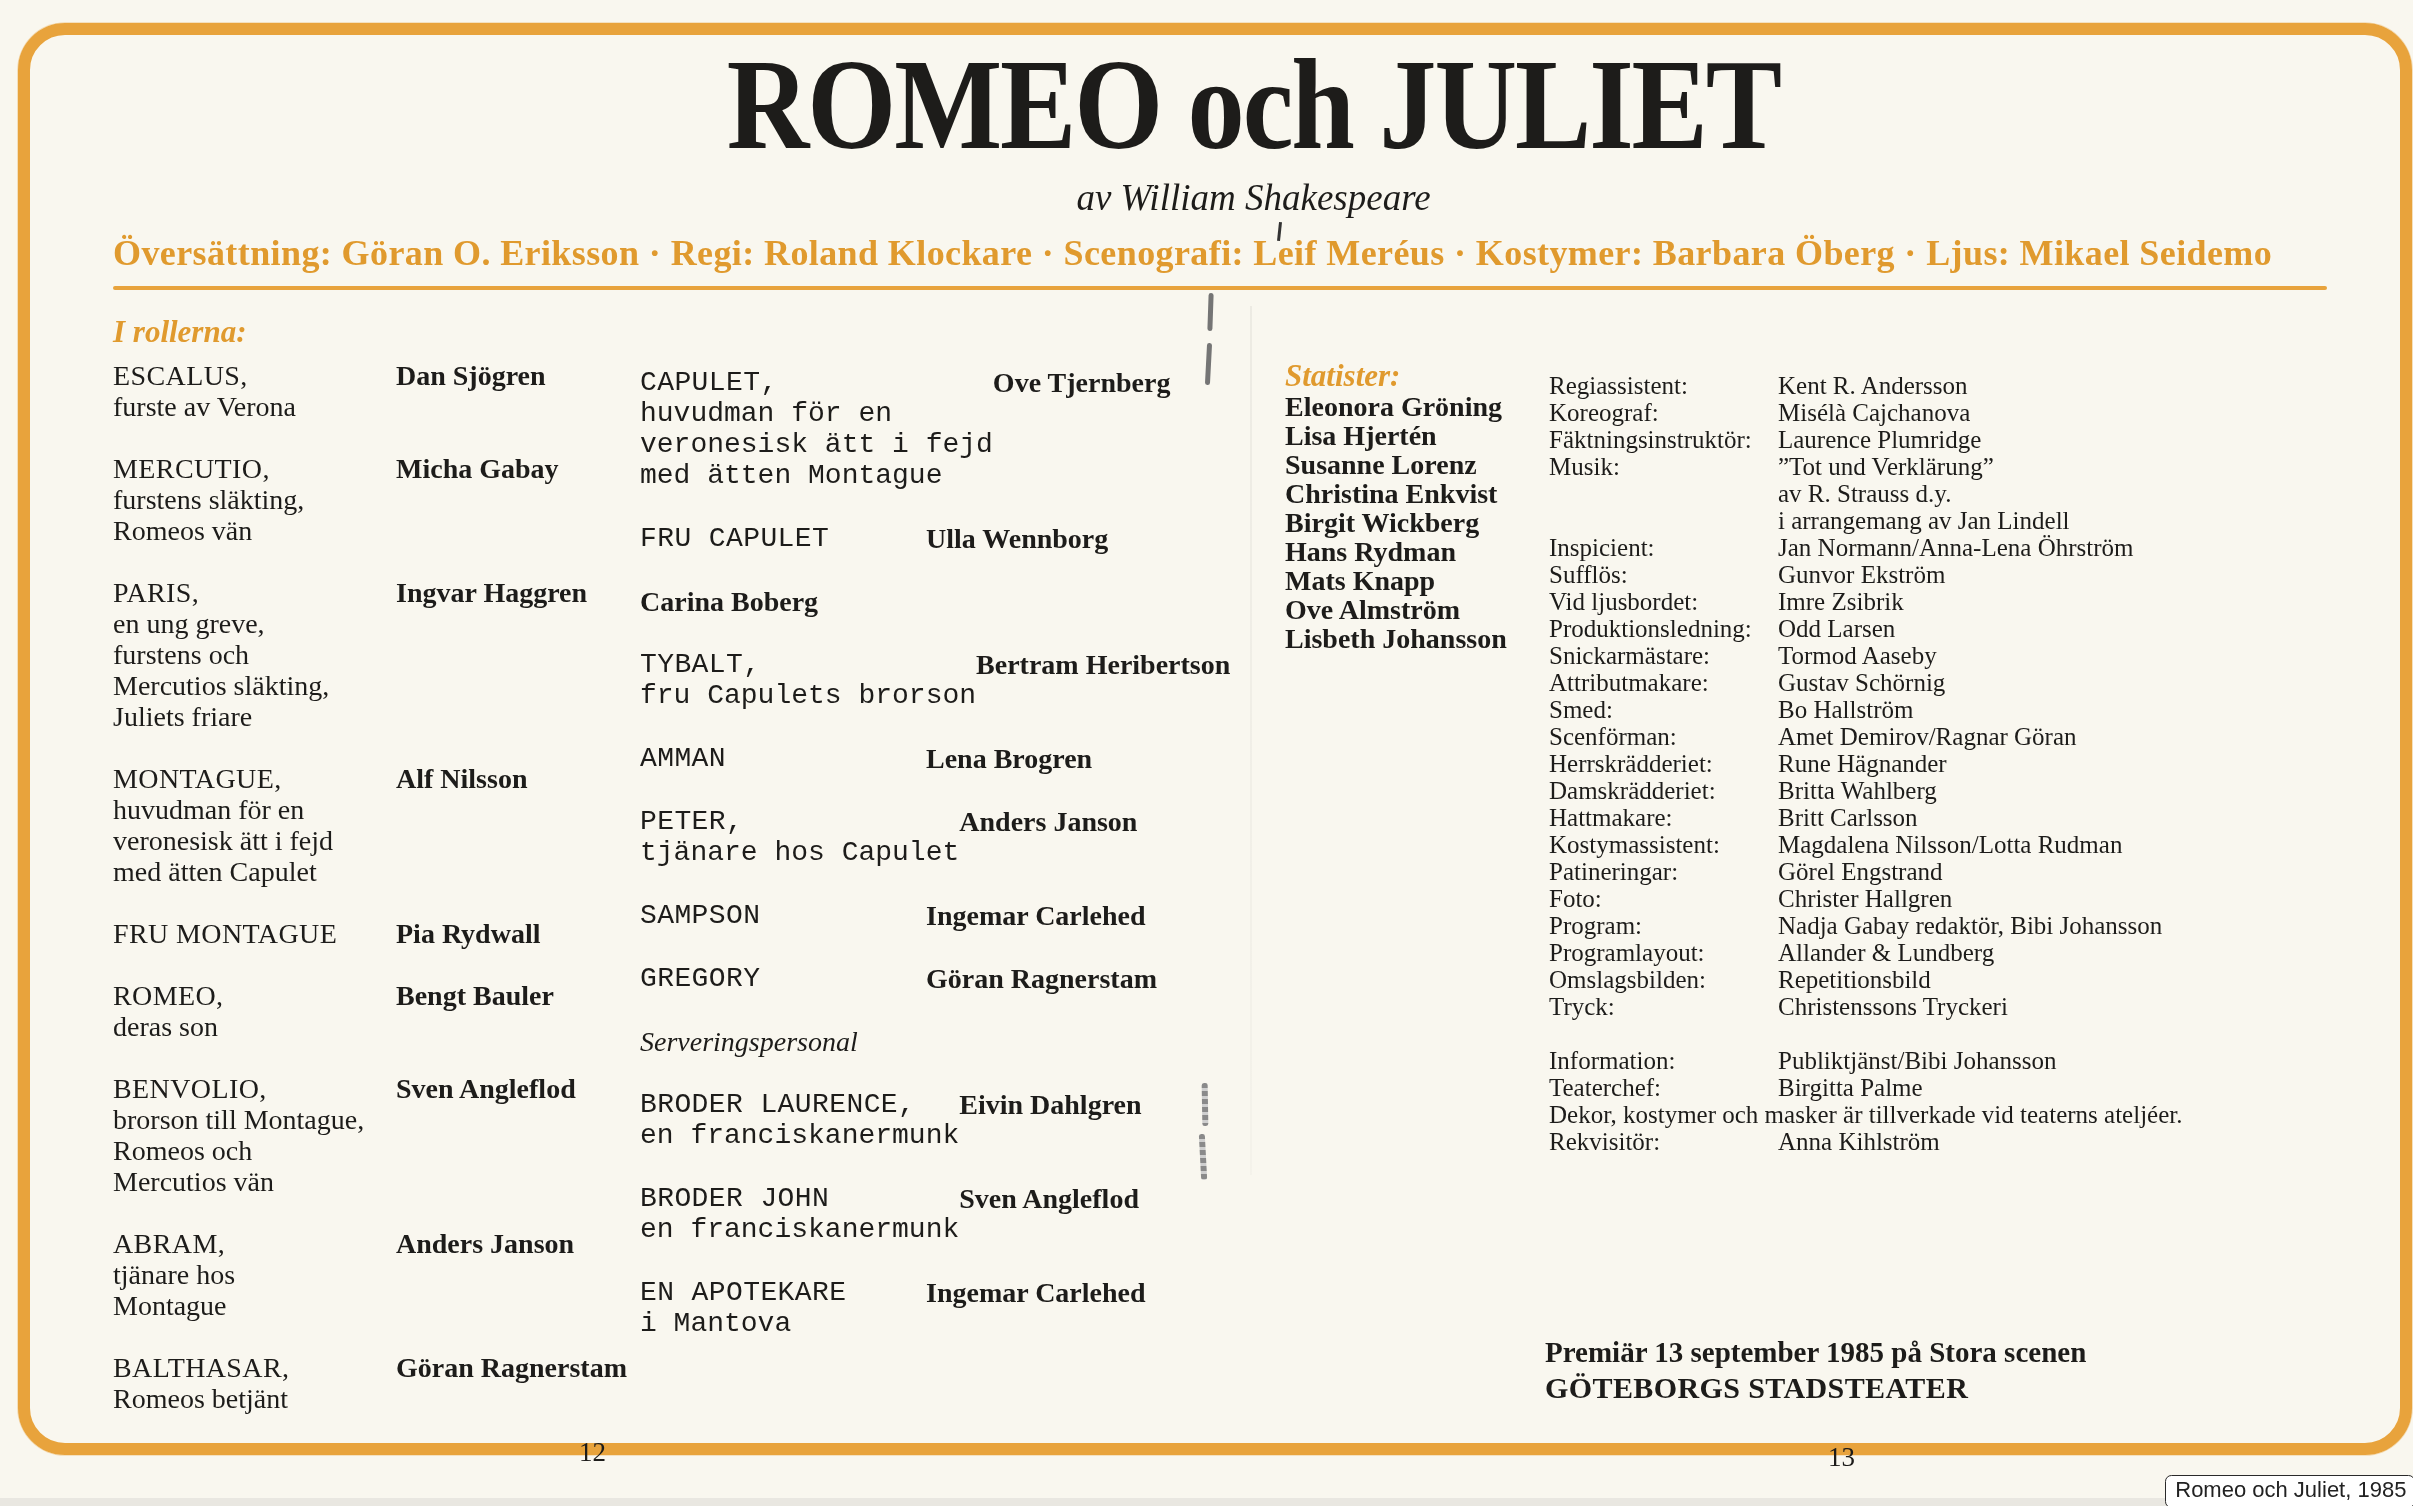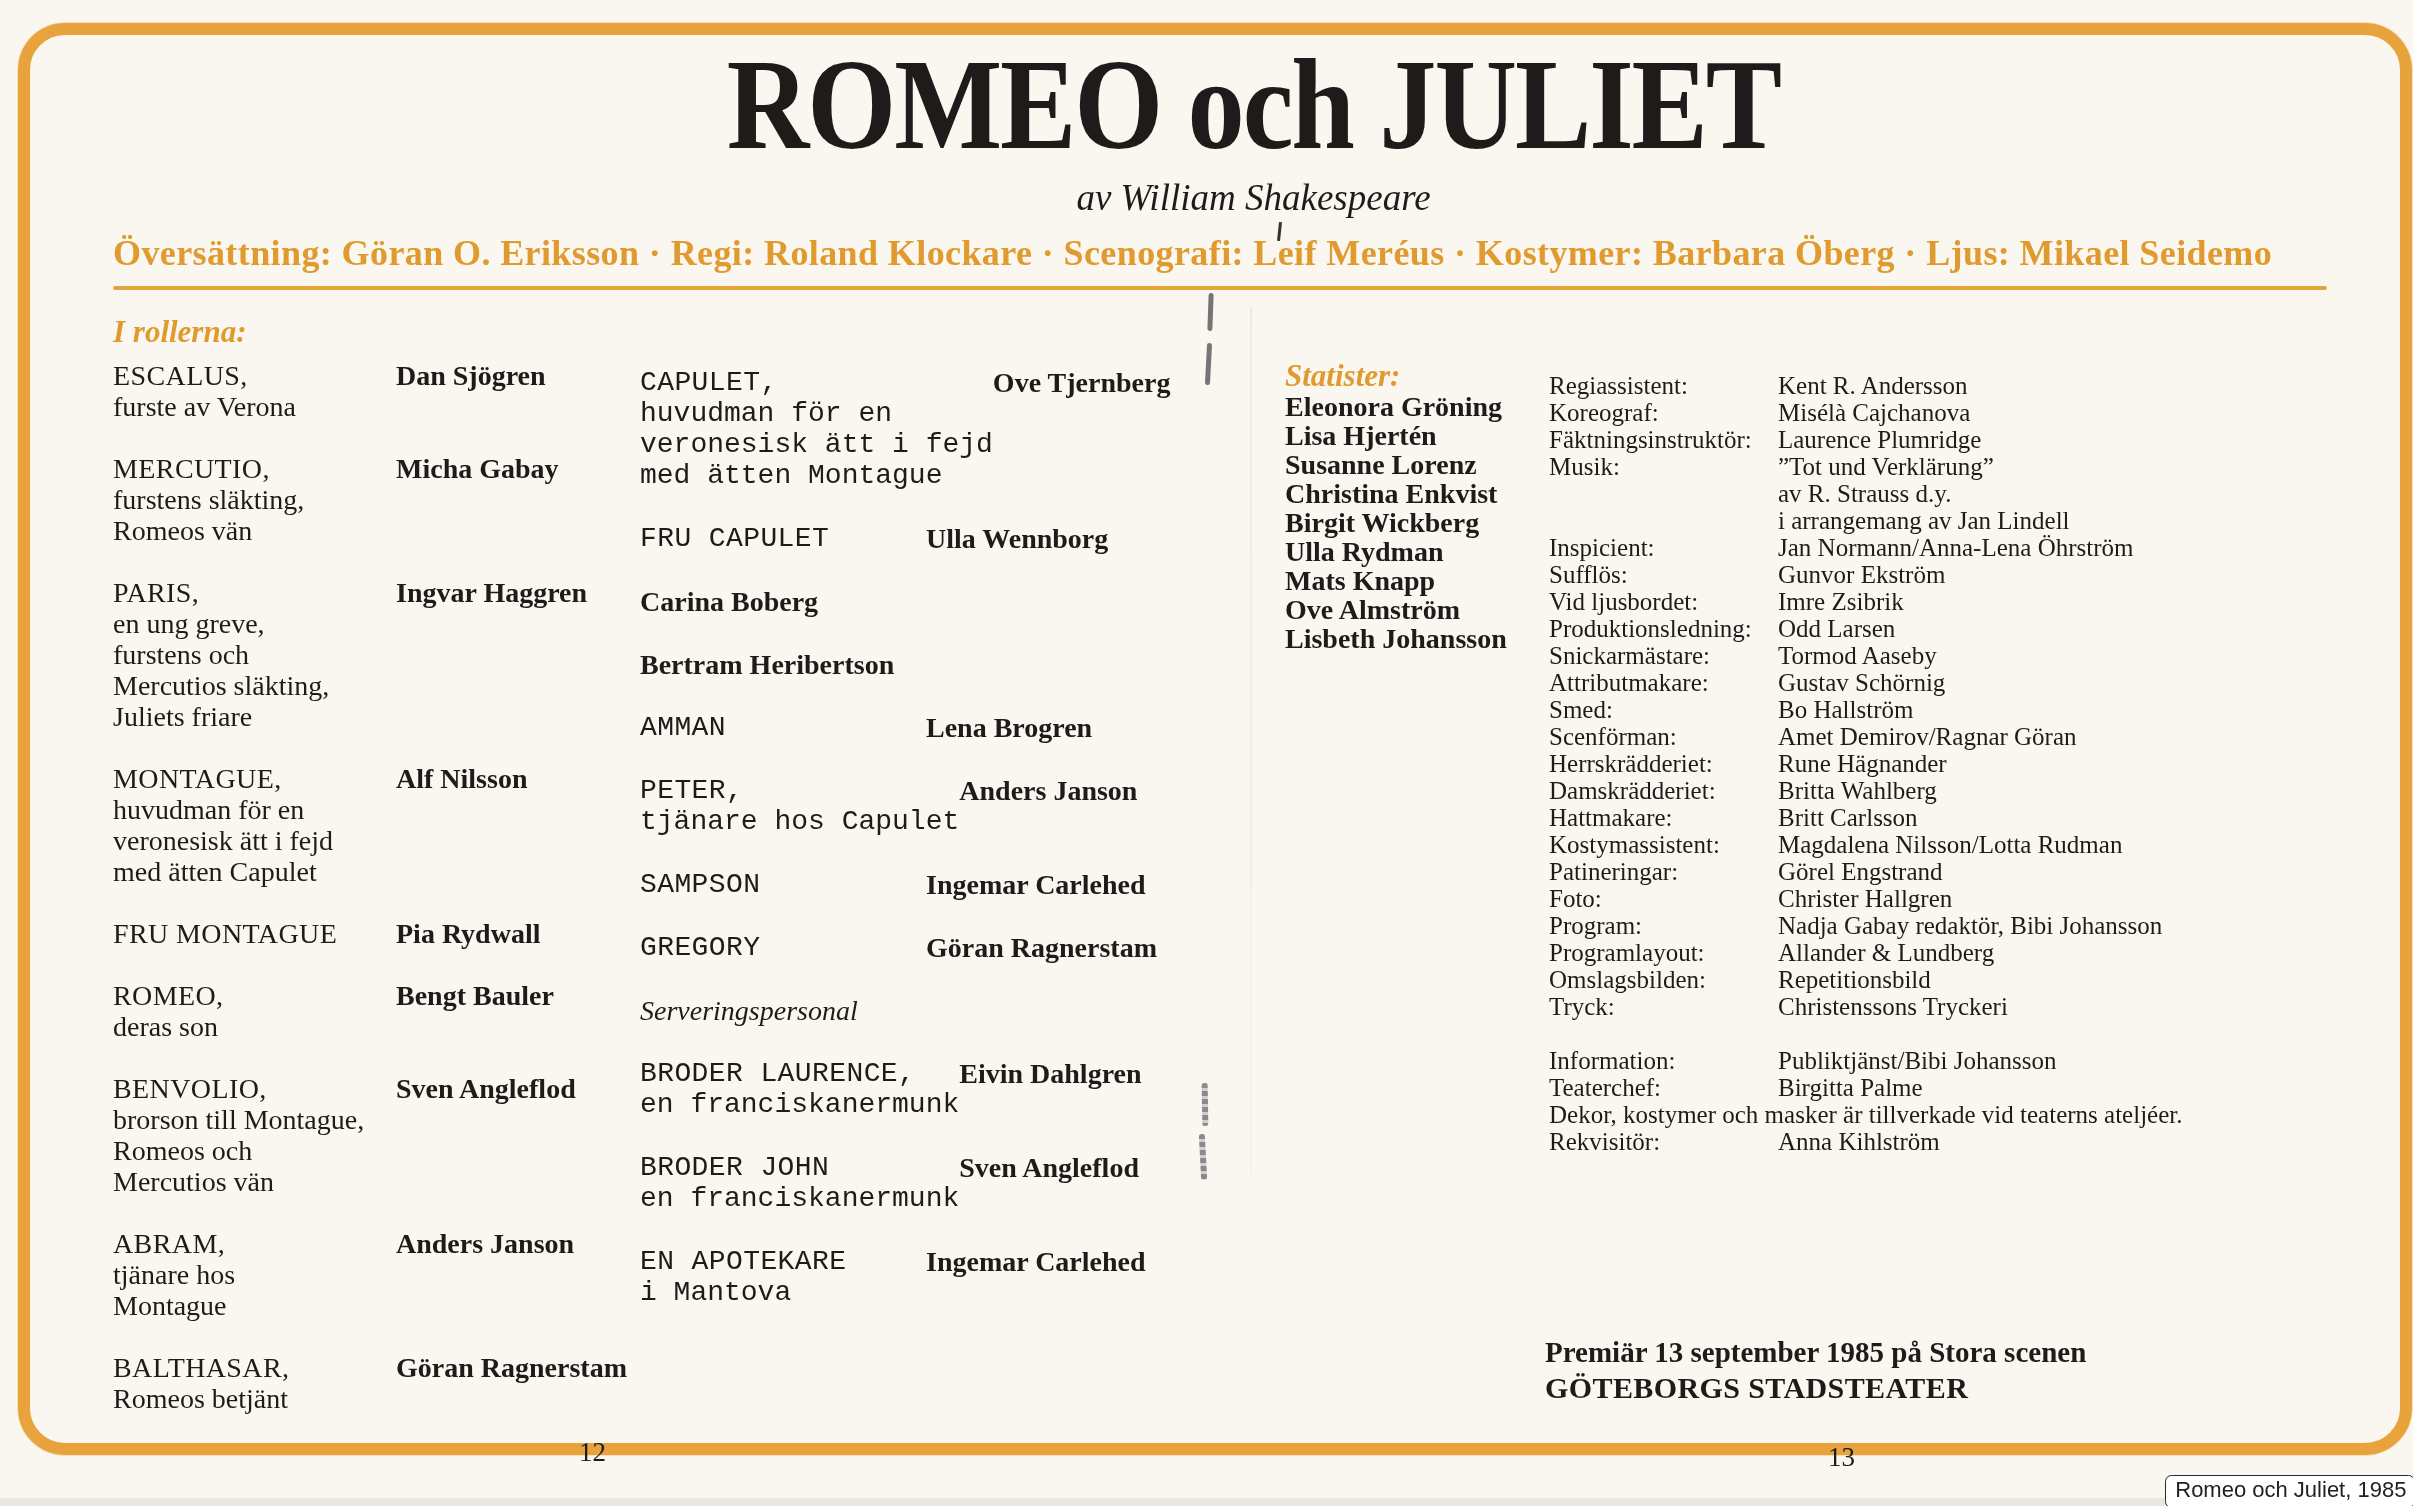--- a/index.html
+++ b/index.html
@@ -205,20 +205,24 @@
       <div class="cast-entry">
         <div class="role-cell">
           <div class="role-title">FRU CAPULET</div>
         </div>
         <div class="actor">Ulla Wennborg</div>
       </div>
       <div class="cast-entry">
         <div class="actor">Carina Boberg</div>
       </div>
       <div class="cast-entry">
+        <div class="role-cell">
+          <div class="role-title">TYBALT,</div>
+          <div class="role-desc">fru Capulets brorson</div>
+        </div>
         <div class="actor">Bertram Heribertson</div>
       </div>
       <div class="cast-entry">
         <div class="role-cell">
           <div class="role-title">AMMAN</div>
         </div>
         <div class="actor">Lena Brogren</div>
       </div>
       <div class="cast-entry">
         <div class="role-cell">
@@ -264,21 +268,21 @@
     </div>
 
   <div class="extras-block">
     <div class="extras-heading">Statister:</div>
     <div id="extras-list">
         <div class="statist-name">Eleonora Gröning</div>
         <div class="statist-name">Lisa Hjertén</div>
         <div class="statist-name">Susanne Lorenz</div>
         <div class="statist-name">Christina Enkvist</div>
         <div class="statist-name">Birgit Wickberg</div>
-        <div class="statist-name">Ulla Rydman</div>
+        <div class="statist-name">Hans Rydman</div>
         <div class="statist-name">Mats Knapp</div>
         <div class="statist-name">Ove Almström</div>
         <div class="statist-name">Lisbeth Johansson</div>
       </div>
   </div>
 
   <div class="staff-block" id="staff-rows">
       <div class="staff-row">
         <span class="staff-label">Regiassistent:</span>
         <span class="staff-value">Kent R. Andersson</span>

